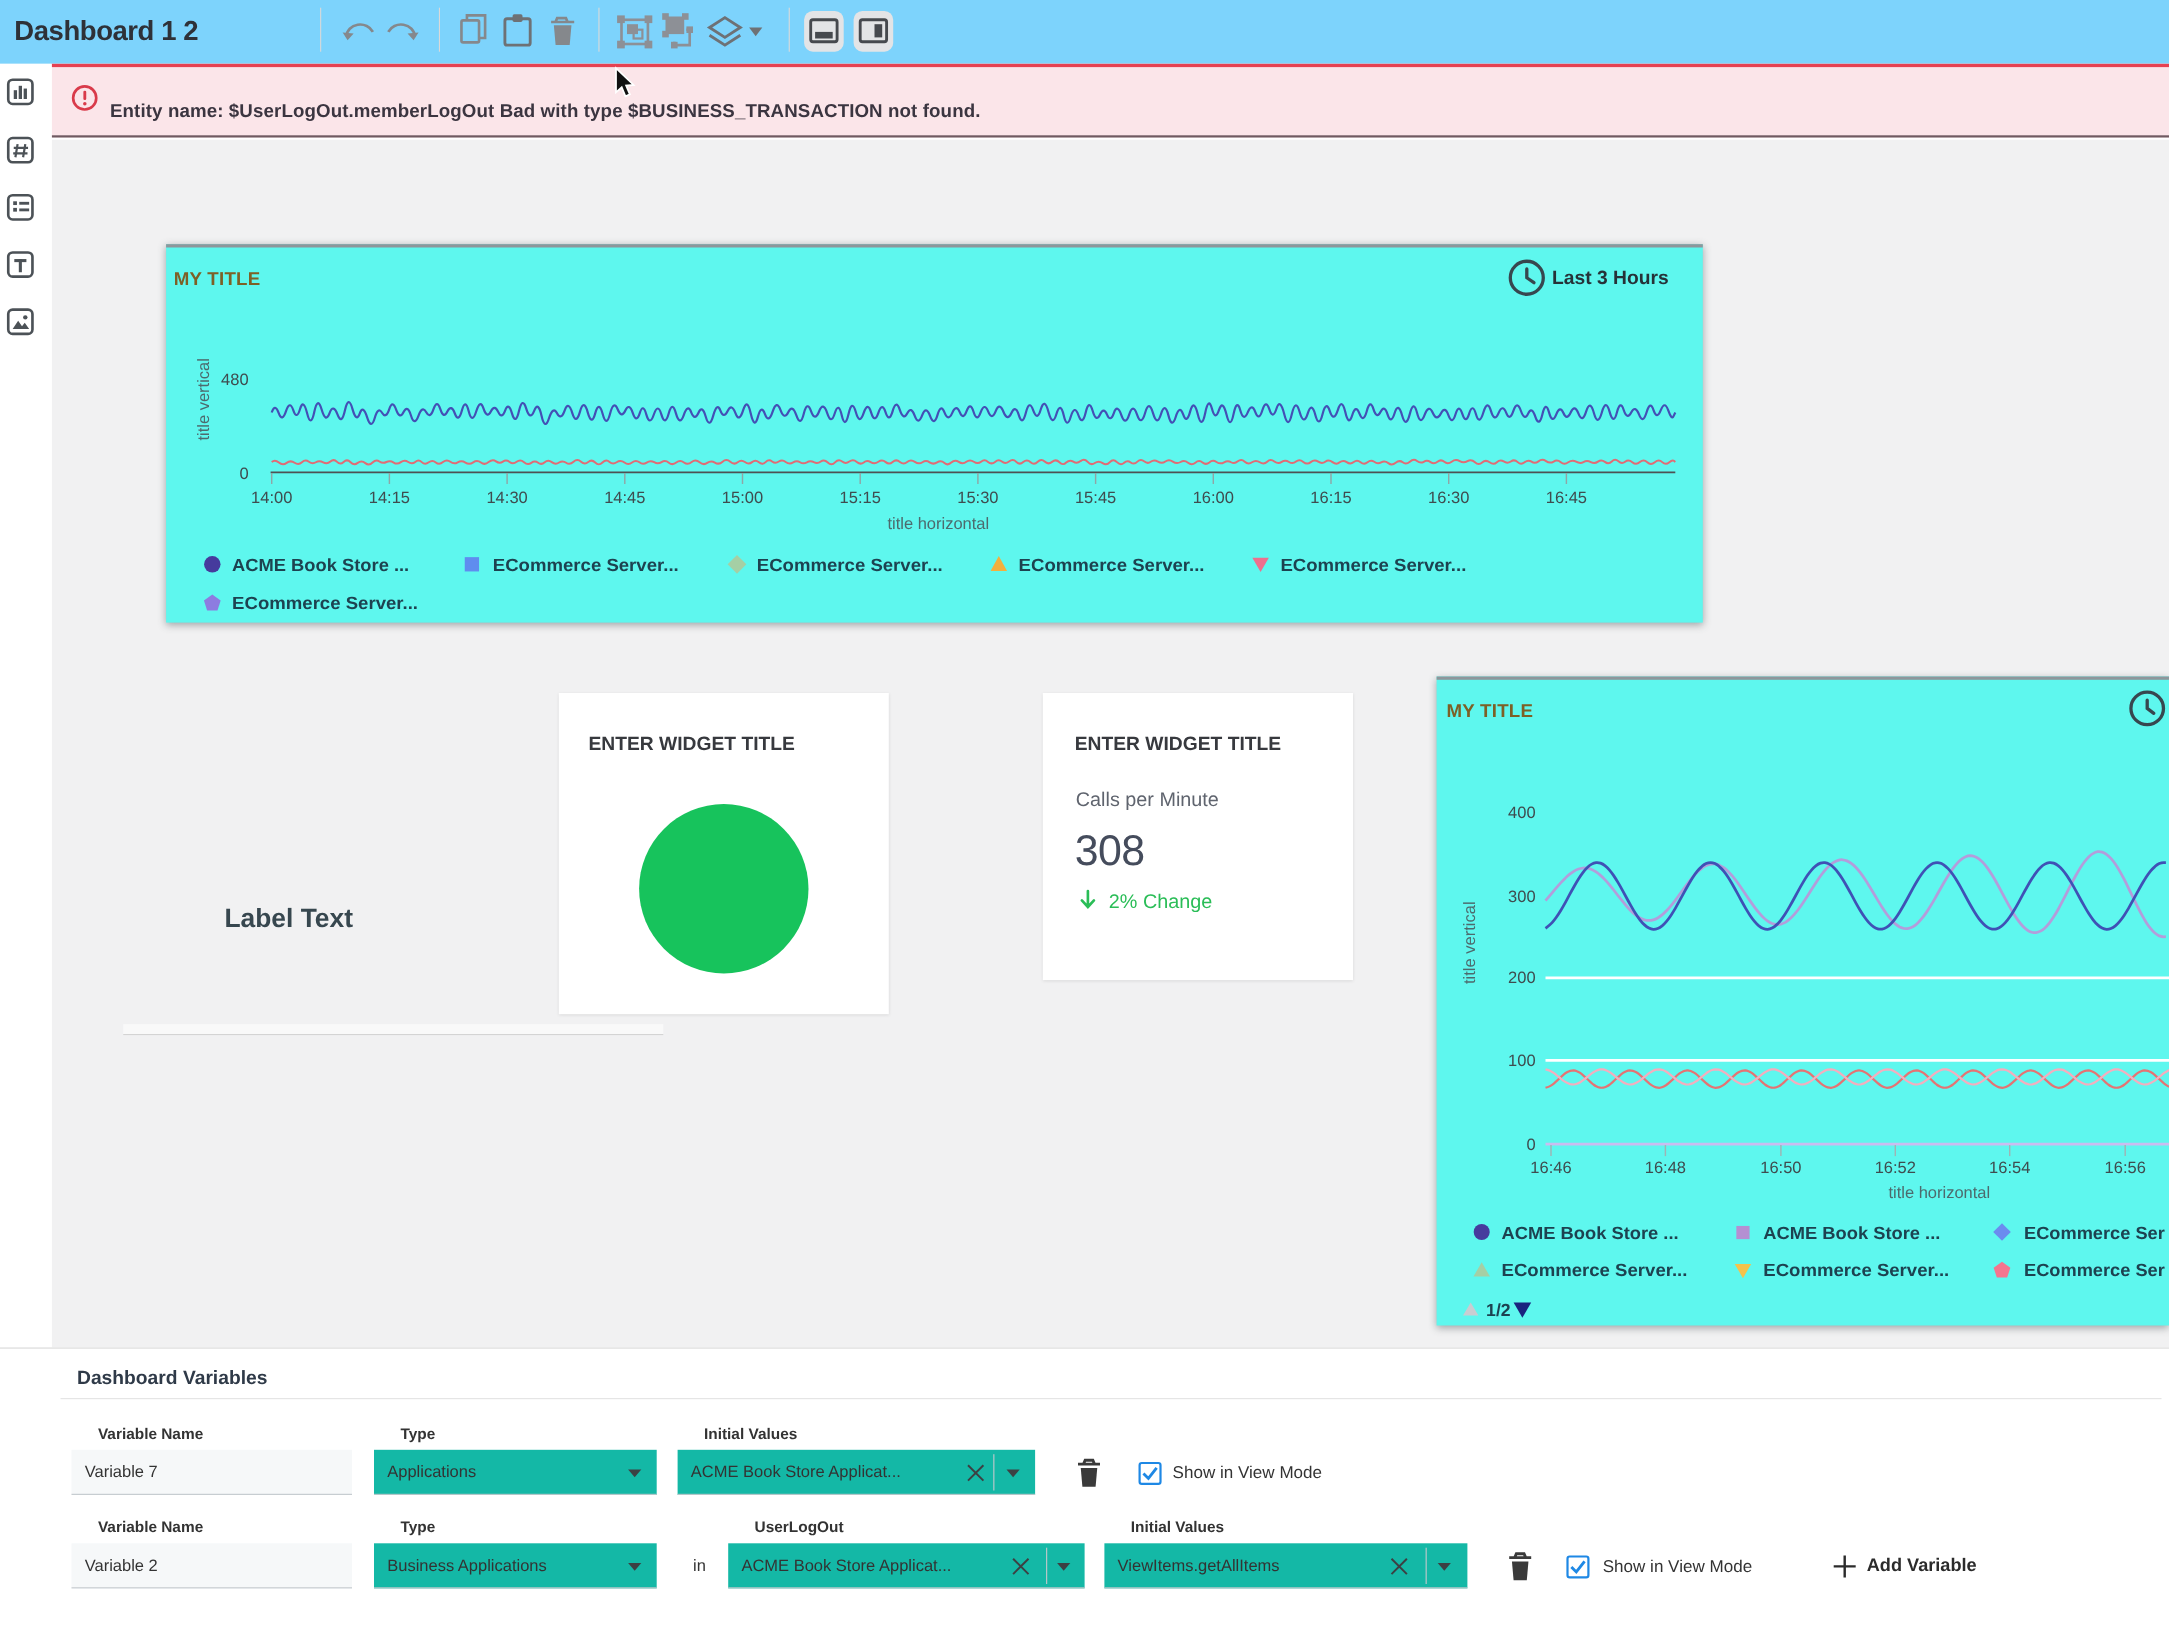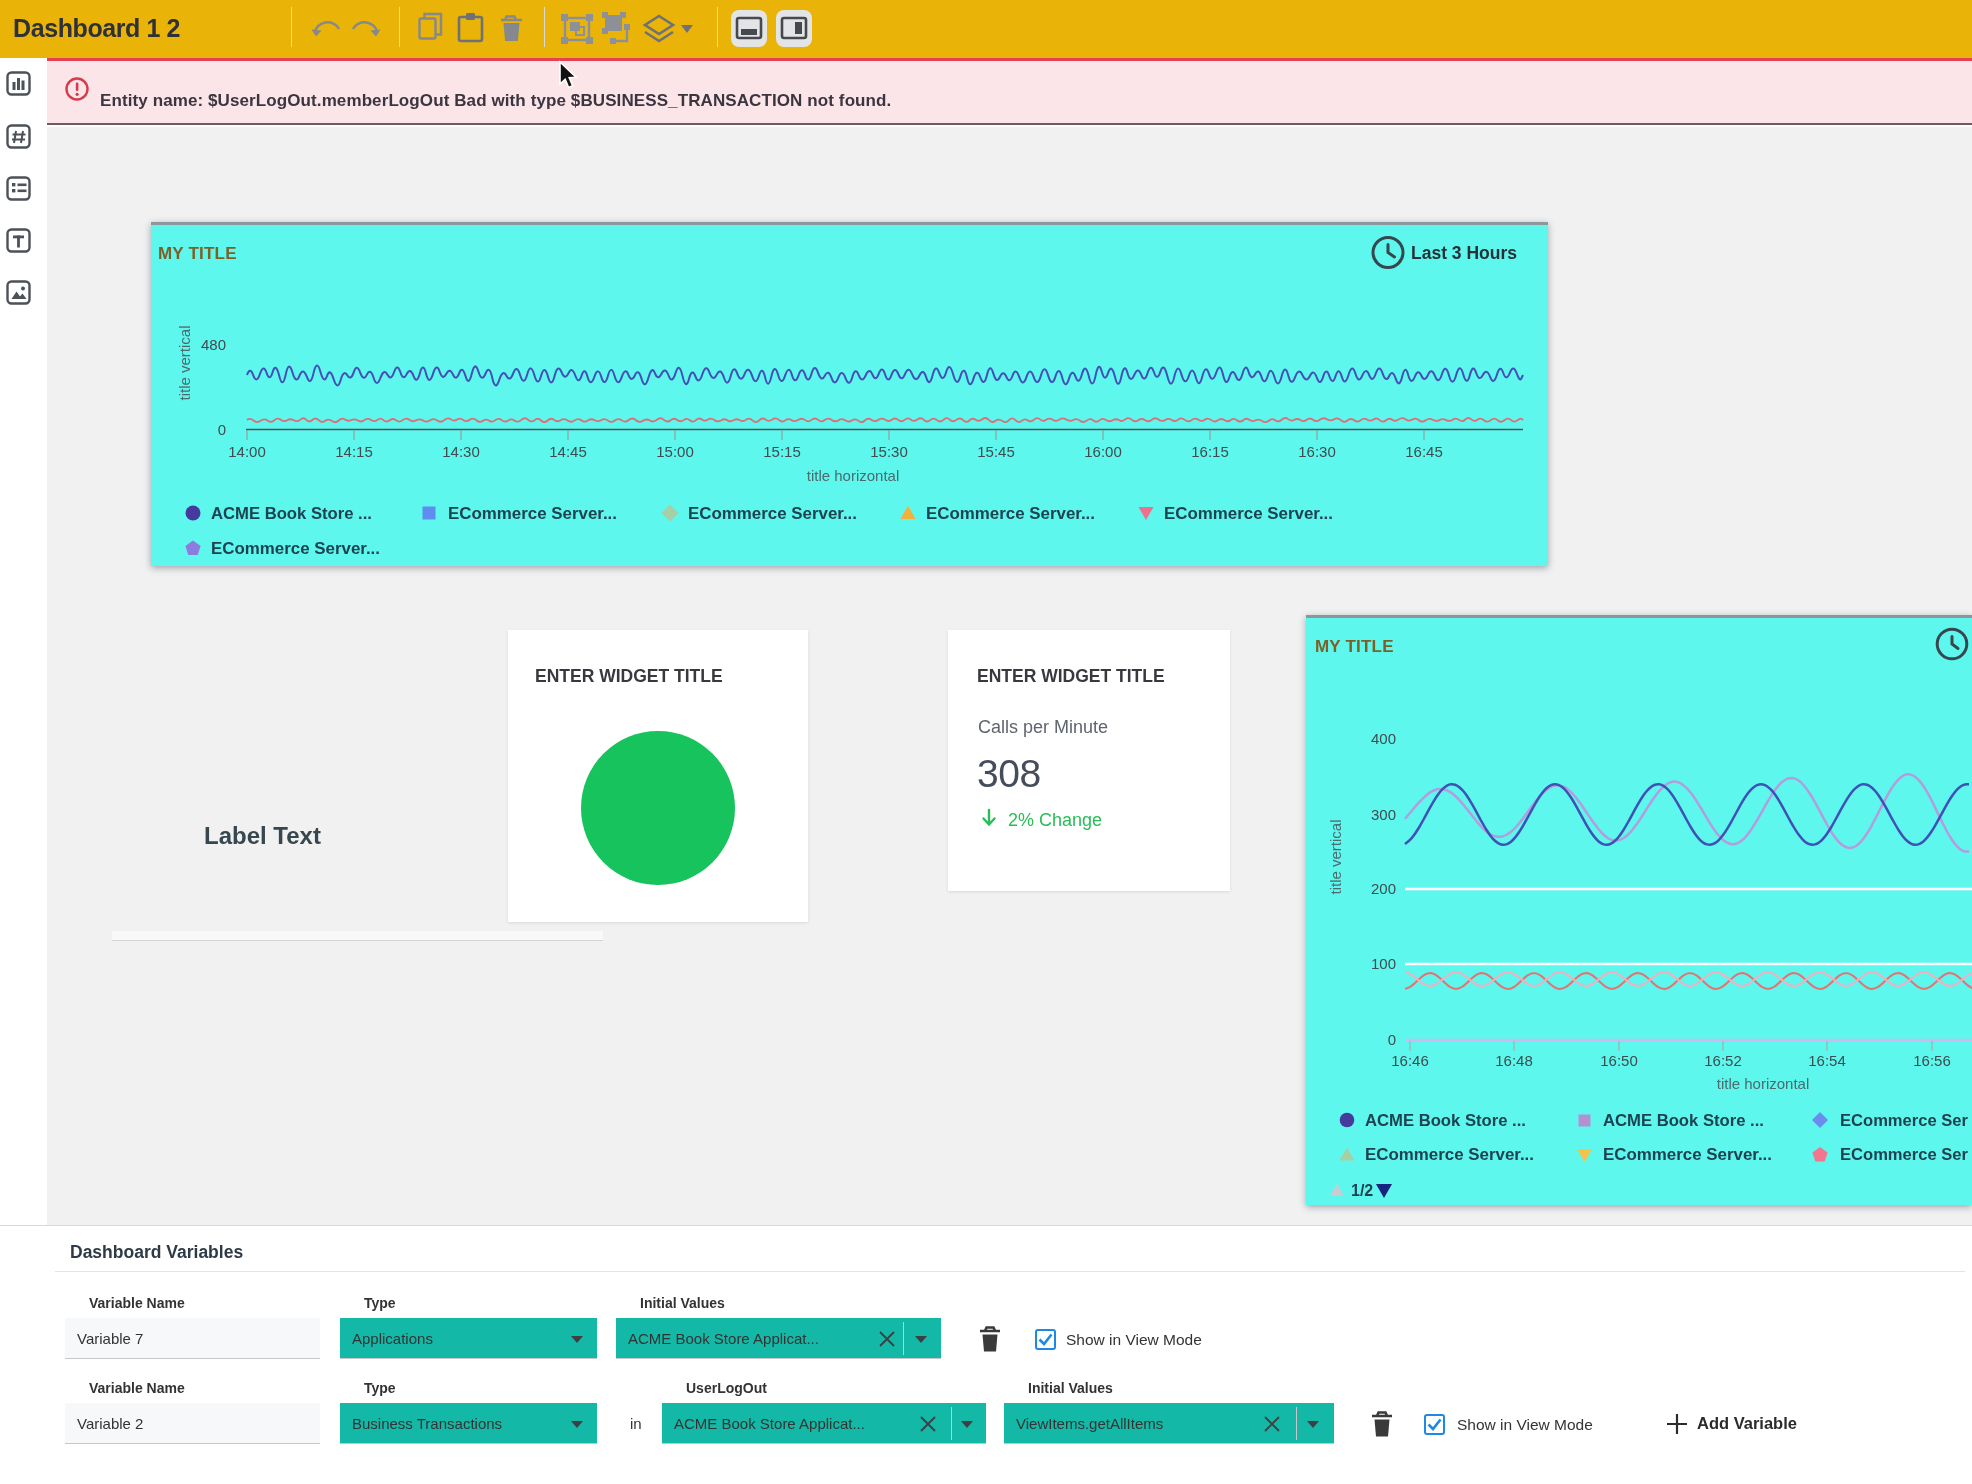--- a/index.html
+++ b/index.html
@@ -1,16 +1,16 @@
 <!DOCTYPE html>
 <html><head><meta charset="utf-8"><style>
 html,body{margin:0;padding:0;width:1972px;height:1484px;background:#ffffff;font-family:"Liberation Sans",sans-serif;overflow:hidden}
 .abs{position:absolute}
 #canvas{left:47px;top:127px;width:1925px;height:1098px;background:#f1f1f2}
-#toolbar{left:0;top:0;width:1972px;height:58px;background:#eab308}
+#toolbar{left:0;top:0;width:1972px;height:58px;background:#7dd3fc}
 .sep{top:7px;width:1px;height:40px;background:#d9d9d9}
 #banner{left:47px;top:58px;width:1925px;height:67px;background:#fbe5e9;border-top:3px solid #e64152;border-bottom:2px solid #6f5a61;box-sizing:border-box}
 #sidebar{left:0;top:58px;width:47px;height:1167px;background:#fff}
 #panel{left:0;top:1225px;width:1972px;height:259px;background:#fff;border-top:1px solid #d8d8d8;box-sizing:border-box}
 .w-cyan{background:#5ef7ee;border-top:3px solid #8e969b;box-sizing:border-box;box-shadow:0 2px 7px rgba(60,70,75,.45)}
 .w-white{background:#fff;box-shadow:0 1px 3px rgba(0,0,0,.10)}
 .wtitle{font-size:17px;font-weight:bold;color:#7d6026;letter-spacing:.2px}
 .fld-label{font-size:14px;font-weight:bold;color:#333;margin-left:24px;}
 .inp{background:#f6f8f9;border:0;border-bottom:1px solid #c3c8cc;box-sizing:border-box;font-size:15px;color:#333;display:flex;align-items:center;padding-left:12px}
 .combo{background:#14b8a6;border:0;border-bottom:1px solid #c3c8cc;box-sizing:border-box;font-size:15px;color:#333;display:flex;align-items:center;padding-left:12px}
@@ -291,21 +291,21 @@
     <path d="M4.5 10.5 L9 15 L16.5 5.5" fill="none" stroke="#1e88e5" stroke-width="2.6"></path>
   </svg>
 <div class="abs" style="left:1066px;top:1331px;font-size:15.5px;color:#333">Show in View Mode</div>
 
 <div class="abs fld-label" style="left:65px;top:1380px">Variable Name</div>
 <div class="abs fld-label" style="left:340px;top:1380px">Type</div>
 <div class="abs fld-label" style="left:662px;top:1380px">UserLogOut</div>
 <div class="abs fld-label" style="left:1004px;top:1380px">Initial Values</div>
 
 <div class="abs inp" style="left:65px;top:1403px;width:255px;height:41px">Variable 2</div>
-<div class="abs combo" style="left:340px;top:1403px;width:257px;height:41px">Business Transactions</div>
+<div class="abs combo" style="left:340px;top:1403px;width:257px;height:41px">Business Applications</div>
 <div class="abs caret" style="left:571px;top:1421px"></div>
 <div class="abs" style="left:630px;top:1415px;font-size:15px;color:#333">in</div>
 <div class="abs combo" style="left:662px;top:1403px;width:324px;height:41px">ACME Book Store Applicat...</div>
 <svg class="abs" style="left:917px;top:1413px" width="22" height="22" viewBox="0 0 22 22">
     <path d="M4 4 L18 18 M18 4 L4 18" stroke="#3c4043" stroke-width="1.8"></path>
   </svg>
 <div class="abs" style="left:951px;top:1407px;width:1px;height:33px;background:#c5c9cd"></div>
 <div class="abs caret" style="left:961px;top:1421px"></div>
 <div class="abs combo" style="left:1004px;top:1403px;width:330px;height:41px">ViewItems.getAllItems</div>
 <svg class="abs" style="left:1261px;top:1413px" width="22" height="22" viewBox="0 0 22 22">

